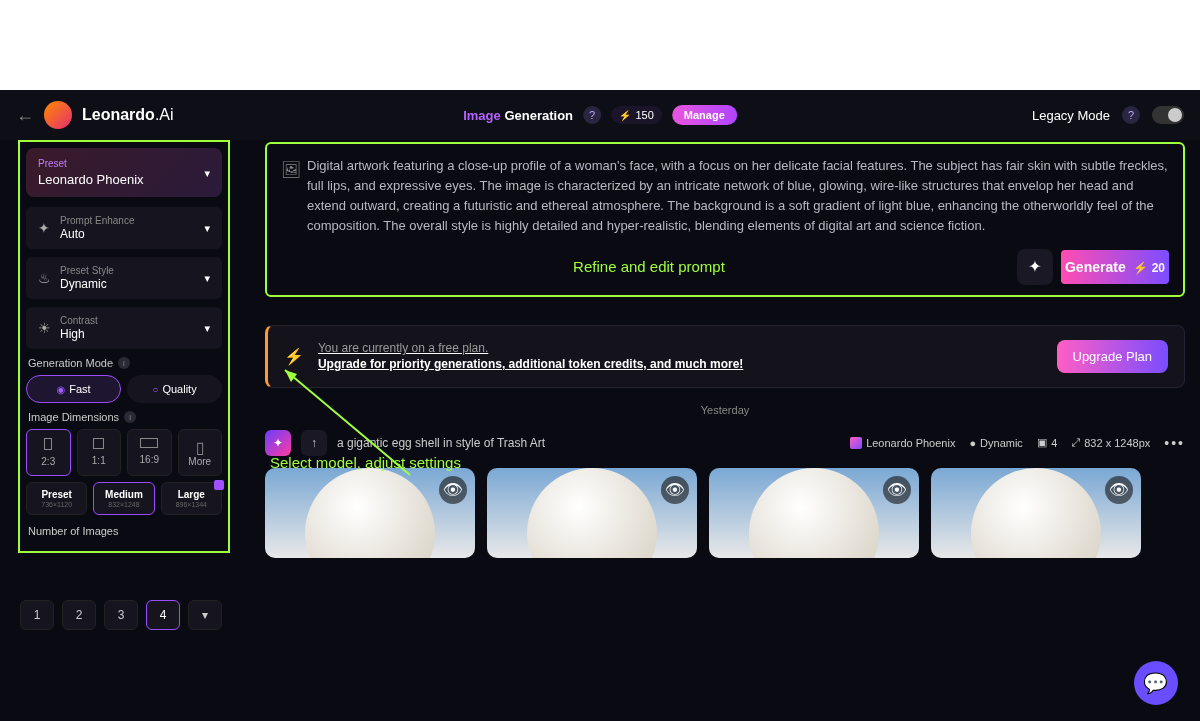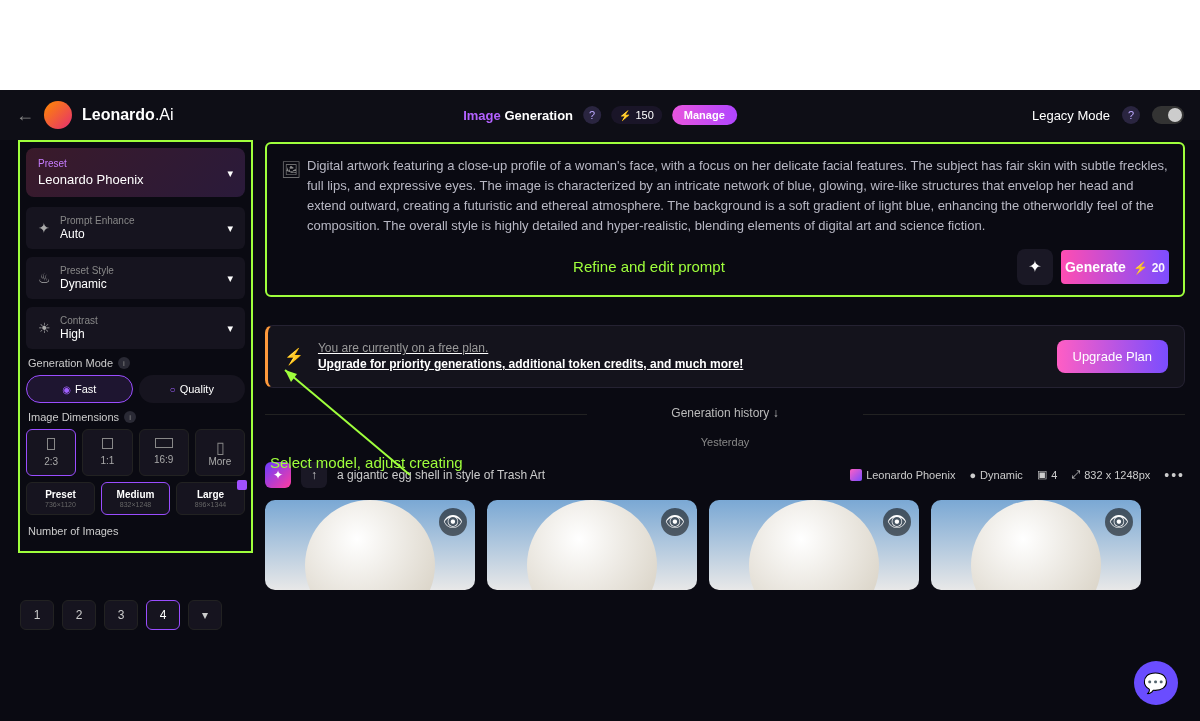--- a/index.html
+++ b/index.html
@@ -20,21 +20,21 @@
 .ig-label .g { font-weight: 700; }
 .q { width: 18px; height: 18px; border-radius: 50%; background: #2a2540; color: #bda9ff; display: flex; align-items: center; justify-content: center; font-size: 11px; }
 .tokens { display: flex; align-items: center; gap: 4px; background: #1a1528; padding: 3px 8px; border-radius: 10px; font-size: 11px; }
 .tok { color: #ffd966; font-size: 10px; }
 .manage { background: linear-gradient(90deg,#e855de,#b045ff); color: #fff; border: none; padding: 4px 12px; border-radius: 12px; font-size: 11px; font-weight: 600; cursor: pointer; }
 .hdr-right { margin-left: auto; display: flex; align-items: center; gap: 12px; font-size: 13px; }
 .toggle { width: 32px; height: 18px; background: #333; border-radius: 10px; position: relative; }
 .toggle::after { content: ''; position: absolute; right: 2px; top: 2px; width: 14px; height: 14px; background: #ccc; border-radius: 50%; }
 
 
-.sidebar { position: absolute; top: 50px; left: 18px; width: 235px; border: 2px solid #9fff3c; padding: 6px 6px 14px; }
+.sidebar { position: absolute; top: 50px; left: 18px; width: 212px; border: 2px solid #9fff3c; padding: 6px 6px 14px; }
 .preset-card { background: linear-gradient(135deg,#3a1a2a,#2a1a3a); border-radius: 8px; padding: 10px 12px; margin-bottom: 10px; position: relative; }
 .plabel { color: #c77dff; font-size: 10px; margin-bottom: 3px; }
 .pval { font-size: 13px; font-weight: 500; }
 .chev { position: absolute; right: 12px; top: 50%; transform: translateY(-50%); color: #fff; font-size: 11px; }
 .orow { background: #16141f; border-radius: 6px; padding: 8px 12px; margin-bottom: 8px; position: relative; }
 .orow .ico { position: absolute; left: 12px; top: 50%; transform: translateY(-50%); color: #aaa; font-size: 14px; }
 .orow .txt { margin-left: 22px; }
 .olabel { color: #888; font-size: 10px; }
 .oval { font-size: 12px; font-weight: 500; margin-top: 1px; }
 .sect { color: #ccc; font-size: 11px; margin: 8px 0 6px 2px; display: flex; align-items: center; gap: 5px; }
@@ -261,21 +261,20 @@
 
     <div class="upgrade">
       <div class="bolt">⚡</div>
       <div class="uptxt">
         <div class="a">You are currently on a free plan.</div>
         <div class="b">Upgrade for priority generations, additional token credits, and much more!</div>
       </div>
       <button class="upbtn">Upgrade Plan</button>
     </div>
 
-    <div class="history"><span>Generation history</span> ↓</div>
     <div class="yesterday">Yesterday</div>
 
     <div class="gen-row">
       <div class="gen-ico">✦</div>
       <div class="gen-up">↑</div>
       <div class="gen-prompt">a gigantic egg shell in style of Trash Art</div>
       <div class="gen-meta">
         <span class="gm">
               <span style="width:12px;height:12px;background:linear-gradient(135deg,#ff5ec4,#7a4dff);border-radius:2px"></span>
               <span>Leonardo Phoenix</span>
@@ -300,21 +299,21 @@
             <div class="egg"></div>
             <div class="eye">👁</div>
           </div>
       <div class="thumb">
             <div class="egg"></div>
             <div class="eye">👁</div>
           </div>
     </div>
   </div>
 
-  <div class="settings-ann">Select model, adjust creating</div>
+  <div class="settings-ann">Select model, adjust settings</div>
 
   <svg class="arrow" width="160" height="120">
     <line x1="135" y1="115" x2="10" y2="10" stroke="#9fff3c" stroke-width="2"></line>
     <polygon points="10,10 22,14 16,22" fill="#9fff3c"></polygon>
   </svg>
 
   <div class="chat-fab">💬</div>
 
 </div>
 </div>

